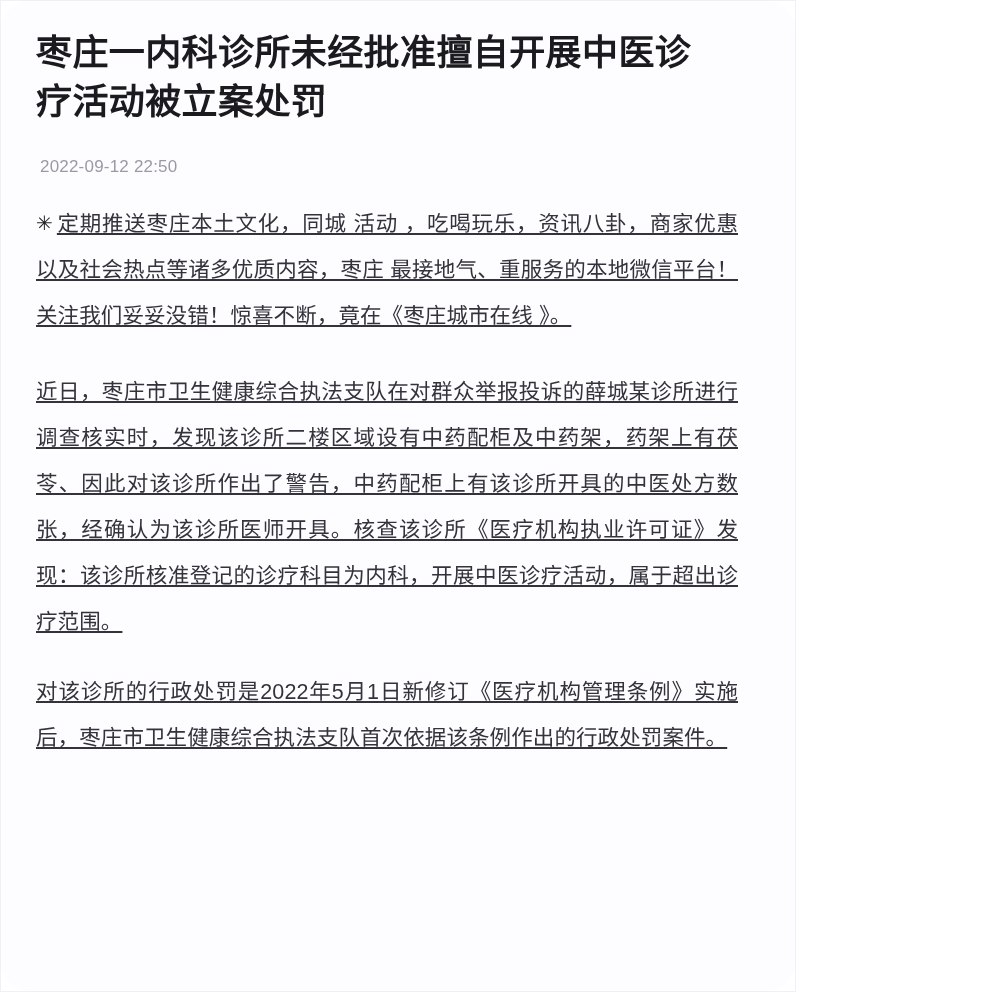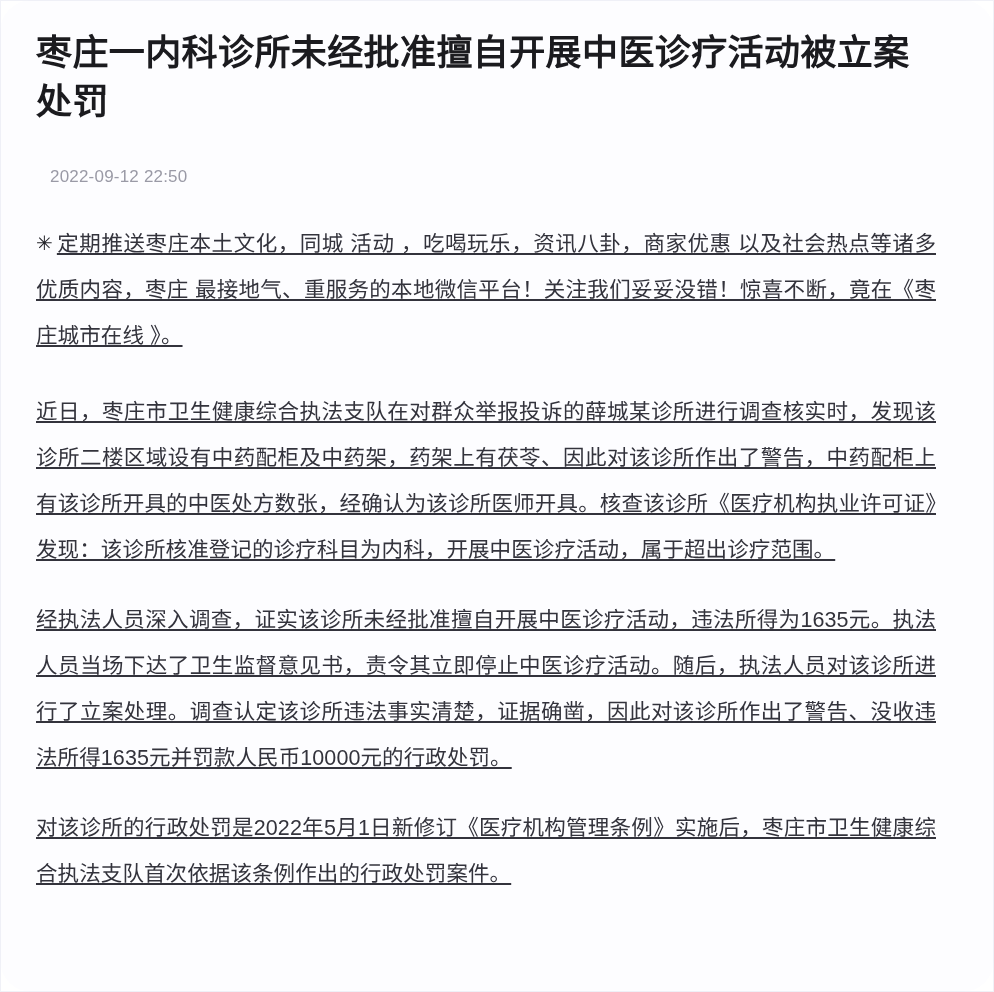--- a/index.html
+++ b/index.html
@@ -11,21 +11,21 @@
   body {
     width: 994px;
     height: 992px;
     background: #ffffff;
     font-family: "Liberation Sans", "DejaVu Sans", sans-serif;
     overflow: hidden;
   }
 
   .article-page {
     box-sizing: border-box;
-    width: 994px;
+    width: 796px;
     height: 992px;
     background: #fdfdff;
     padding: 28px 34px 0 36px;
     position: relative;
     border-radius: 32px;
   }
 
   
   .article-page::after {
     content: "";
@@ -43,21 +43,21 @@
     padding: 0 40px 0 0;
     font-size: 36px;
     line-height: 1.37;
     font-weight: 700;
     letter-spacing: 0.4px;
     color: #1b1b1f;
     font-family: "Liberation Sans", "DejaVu Sans", sans-serif;
   }
 
   .article-meta {
-    margin: 12px;
+    margin: 2px;
     padding: 29px 0 0 2px;
     font-size: 17px;
     line-height: 1;
     letter-spacing: 0.2px;
     color: #9a9aa6;
     font-family: "Liberation Sans", "DejaVu Sans", sans-serif;
   }
 
   .article-body {
     padding-top: 24px;
@@ -101,18 +101,17 @@
   <h1 class="article-title">枣庄一内科诊所未经批准擅自开展中医诊疗活动被立案处罚</h1>
 
   <div class="article-meta">2022-09-12 22:50</div>
 
   <div class="article-body">
 
     <p class="promo-paragraph"><span class="sparkle-icon">✳</span><span>定期推送枣庄本土文化，同城 活动 ，吃喝玩乐，资讯八卦，商家优惠 以及社会热点等诸多优质内容，枣庄 最接地气、重服务的本地微信平台！关注我们妥妥没错！惊喜不断，竟在《枣庄城市在线 》。</span></p>
 
     <p>近日，枣庄市卫生健康综合执法支队在对群众举报投诉的薛城某诊所进行调查核实时，发现该诊所二楼区域设有中药配柜及中药架，药架上有茯苓、因此对该诊所作出了警告，中药配柜上有该诊所开具的中医处方数张，经确认为该诊所医师开具。核查该诊所《医疗机构执业许可证》发现：该诊所核准登记的诊疗科目为内科，开展中医诊疗活动，属于超出诊疗范围。</p>
 
-    <p>经执法人员深入调查，证实该诊所未经批准擅自开展中医诊疗活动，违法所得为1635元。执法人员当场下达了卫生监督意见书，责令其立即停止中医诊疗活动。随后，执法人员对该诊所进行了立案处理。调查认定该诊所违法事实清楚，证据确凿，因此对该诊所作出了警告、没收违法所得1635元并罚款人民币10000元的行政处罚。</p>
 
     <p>对该诊所的行政处罚是2022年5月1日新修订《医疗机构管理条例》实施后，枣庄市卫生健康综合执法支队首次依据该条例作出的行政处罚案件。</p>
 
   </div>
 </div>
 
 </body></html>

